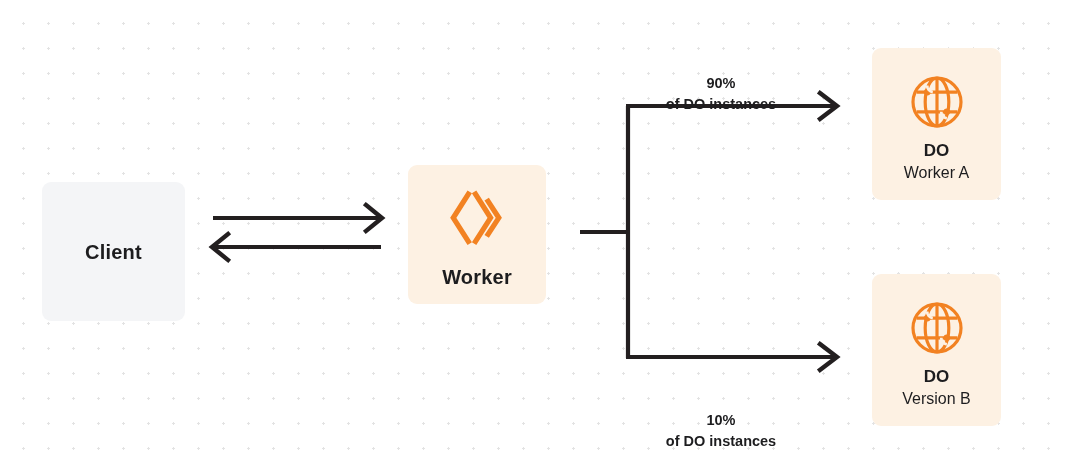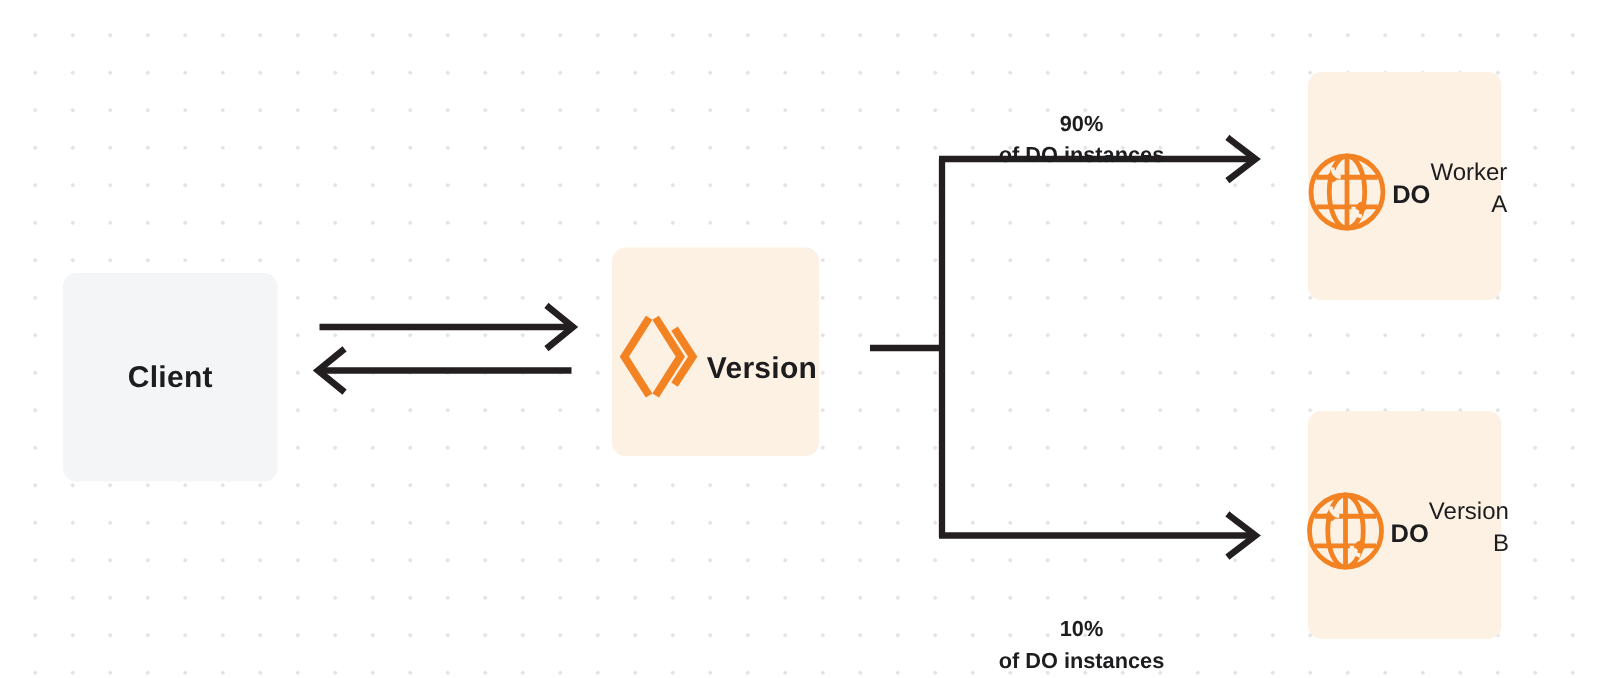--- a/index.html
+++ b/index.html
@@ -22,21 +22,21 @@
     background-image: radial-gradient(circle, #e3e3e3 1.1px, transparent 1.2px);
     background-size: 25px 25px;
     background-position: 11px 11px;
   }
 
   
   .node {
     position: absolute;
     border-radius: 9px;
     display: flex;
-    flex-direction: row;
+    flex-direction: column;
     align-items: center;
     justify-content: center;
     box-sizing: border-box;
     text-align: right;
   }
 
   .node-client {
     left: 42px;
     top: 182px;
     width: 143px;
@@ -195,21 +195,21 @@
     <span>
       <svg class="icon-worker" viewBox="0 0 64 64" xmlns="http://www.w3.org/2000/svg">
 
         <path d="M24.5 5 L7.5 31.8 L24.5 58.5" fill="none" stroke="#f28222" stroke-width="5.4" stroke-linejoin="miter" stroke-linecap="butt"></path>
 
         <path d="M29 5 L46 31.8 L29 58.5" fill="none" stroke="#f28222" stroke-width="5.4" stroke-linejoin="miter" stroke-linecap="butt"></path>
 
         <path d="M42 12.5 L54.5 31.8 L42 51" fill="none" stroke="#f28222" stroke-width="5.4" stroke-linejoin="miter" stroke-linecap="butt"></path>
       </svg>
     </span>
-    <span class="label-strong" style="margin-top:16px;">Version</span>
+    <span class="label-strong" style="margin-top:16px;">Worker</span>
   </div>
 
   <div class="node node-do node-do-a">
     <span>
       <svg class="icon-globe" viewBox="0 0 64 64" xmlns="http://www.w3.org/2000/svg">
         <g fill="none" stroke="#f28222" stroke-width="3.4">
           <circle cx="32" cy="32" r="25.6"></circle>
 
           <line x1="32" y1="6.4" x2="32" y2="57.6"></line>
 

